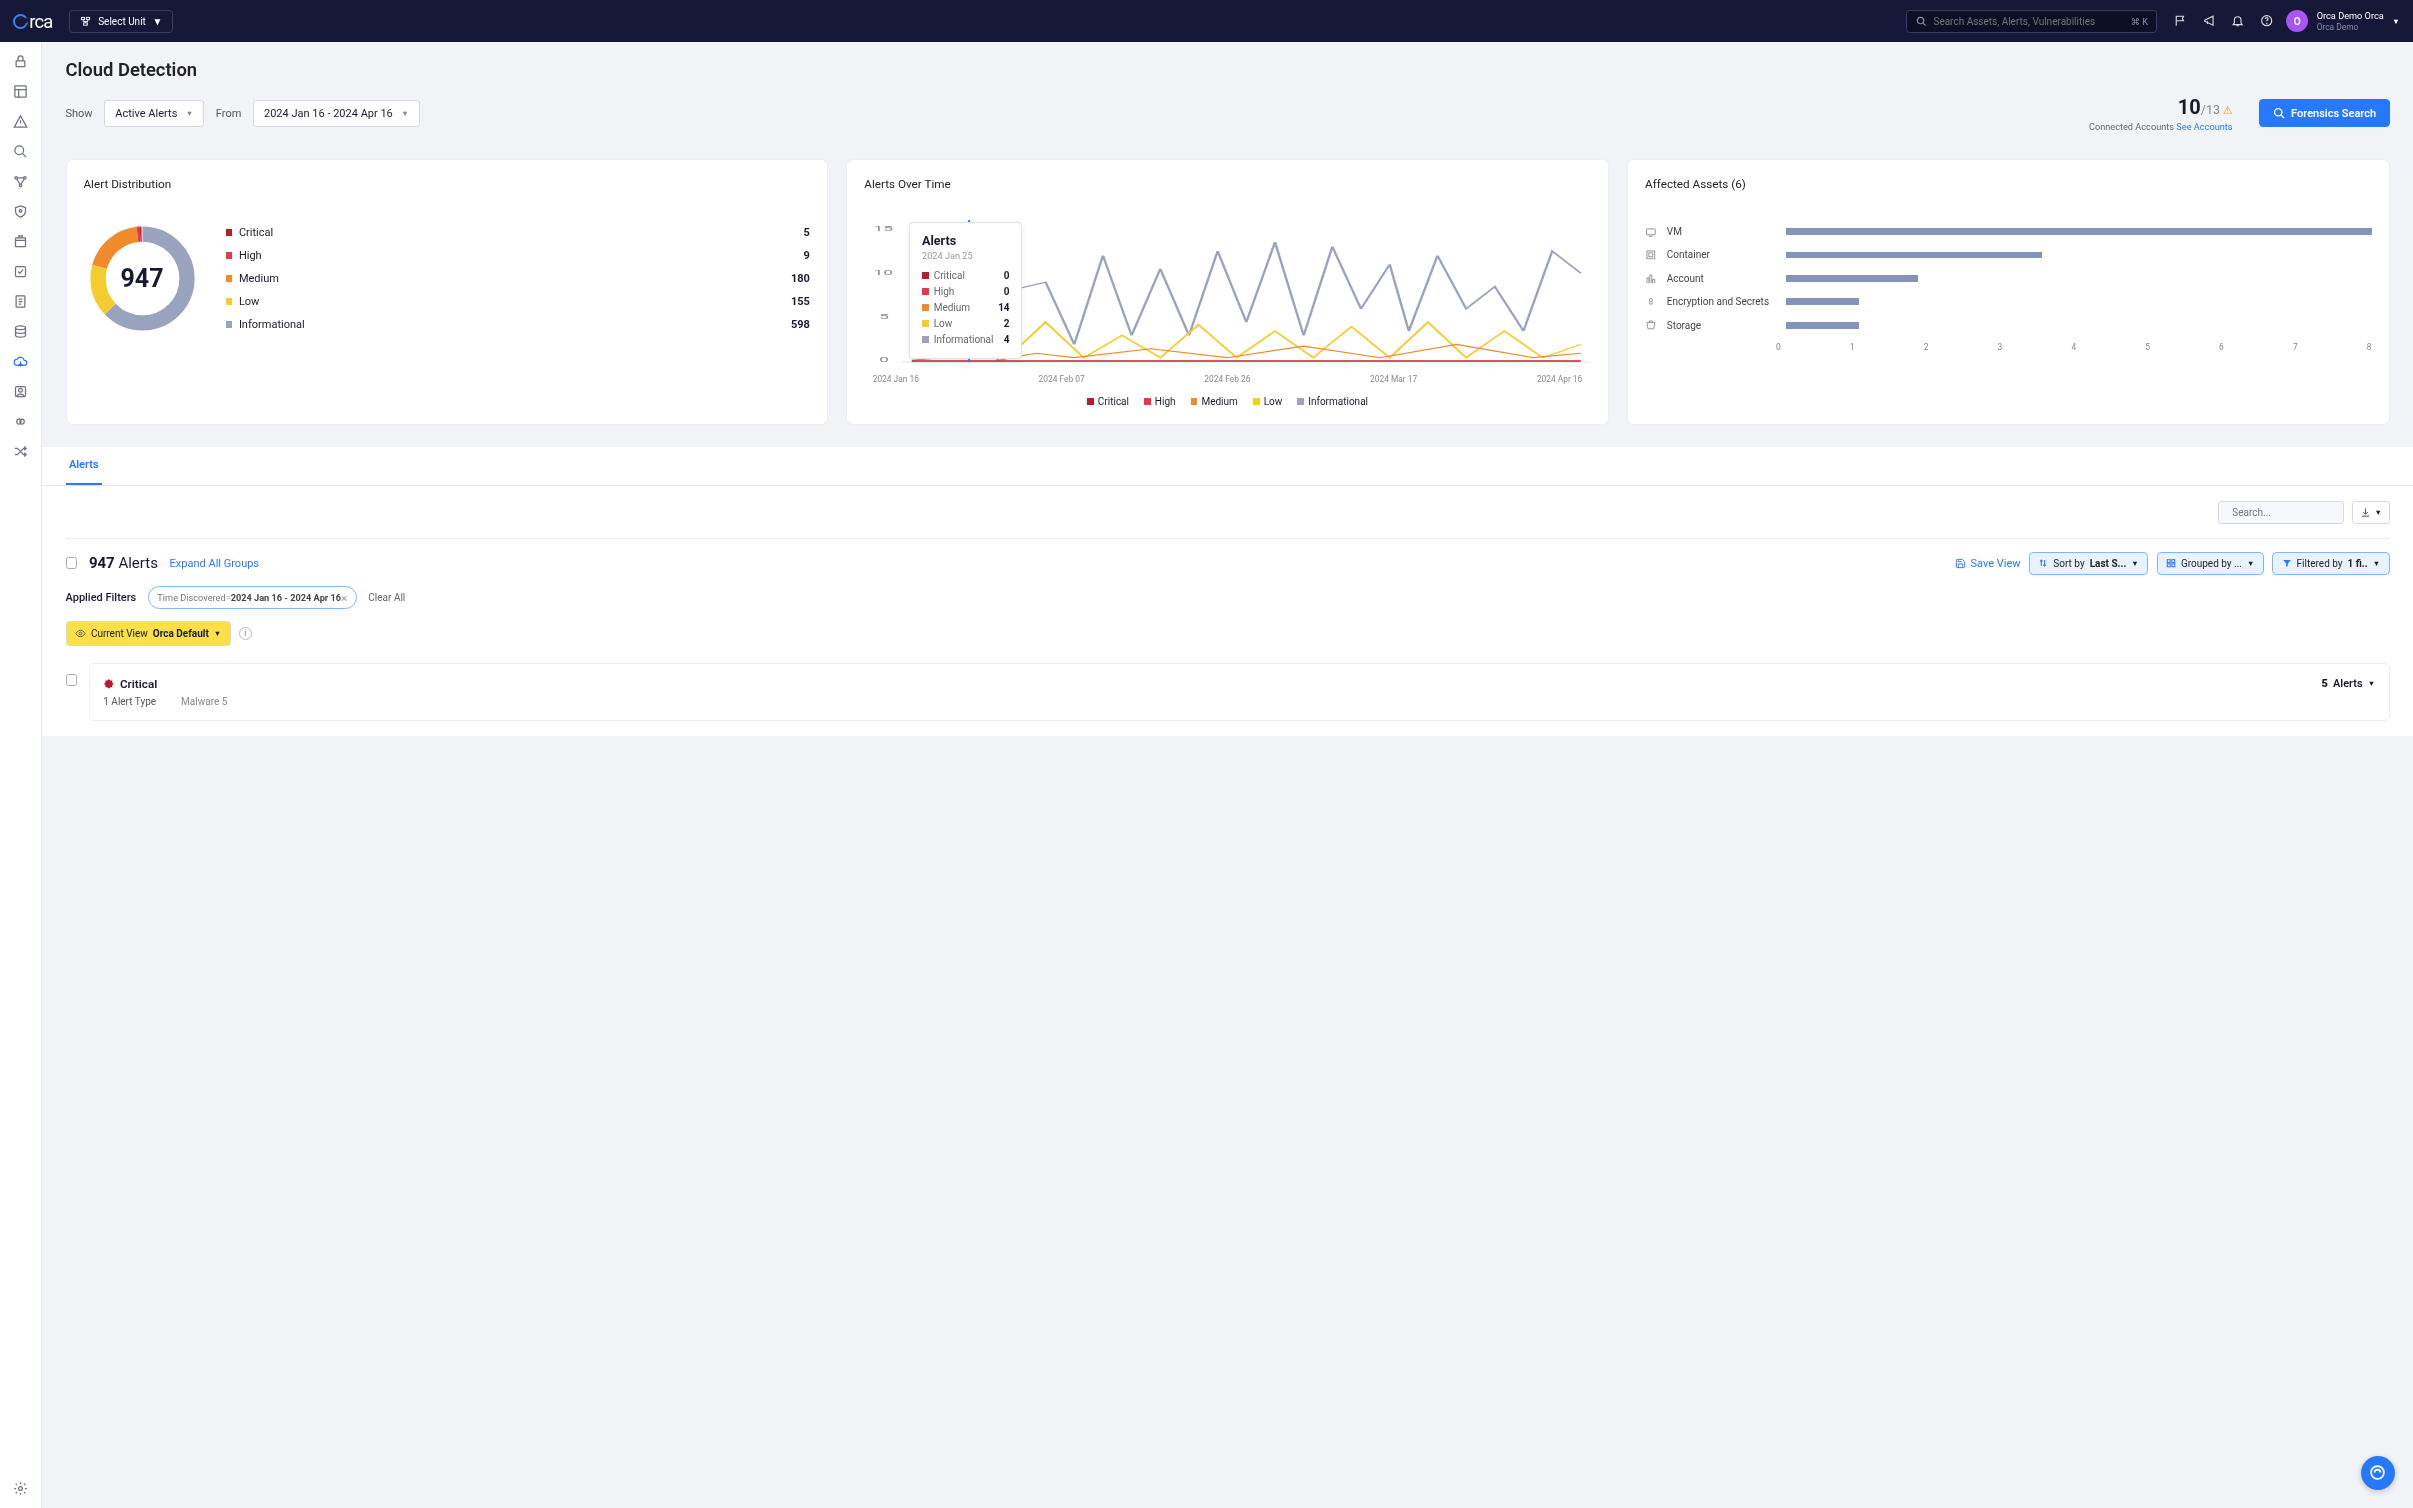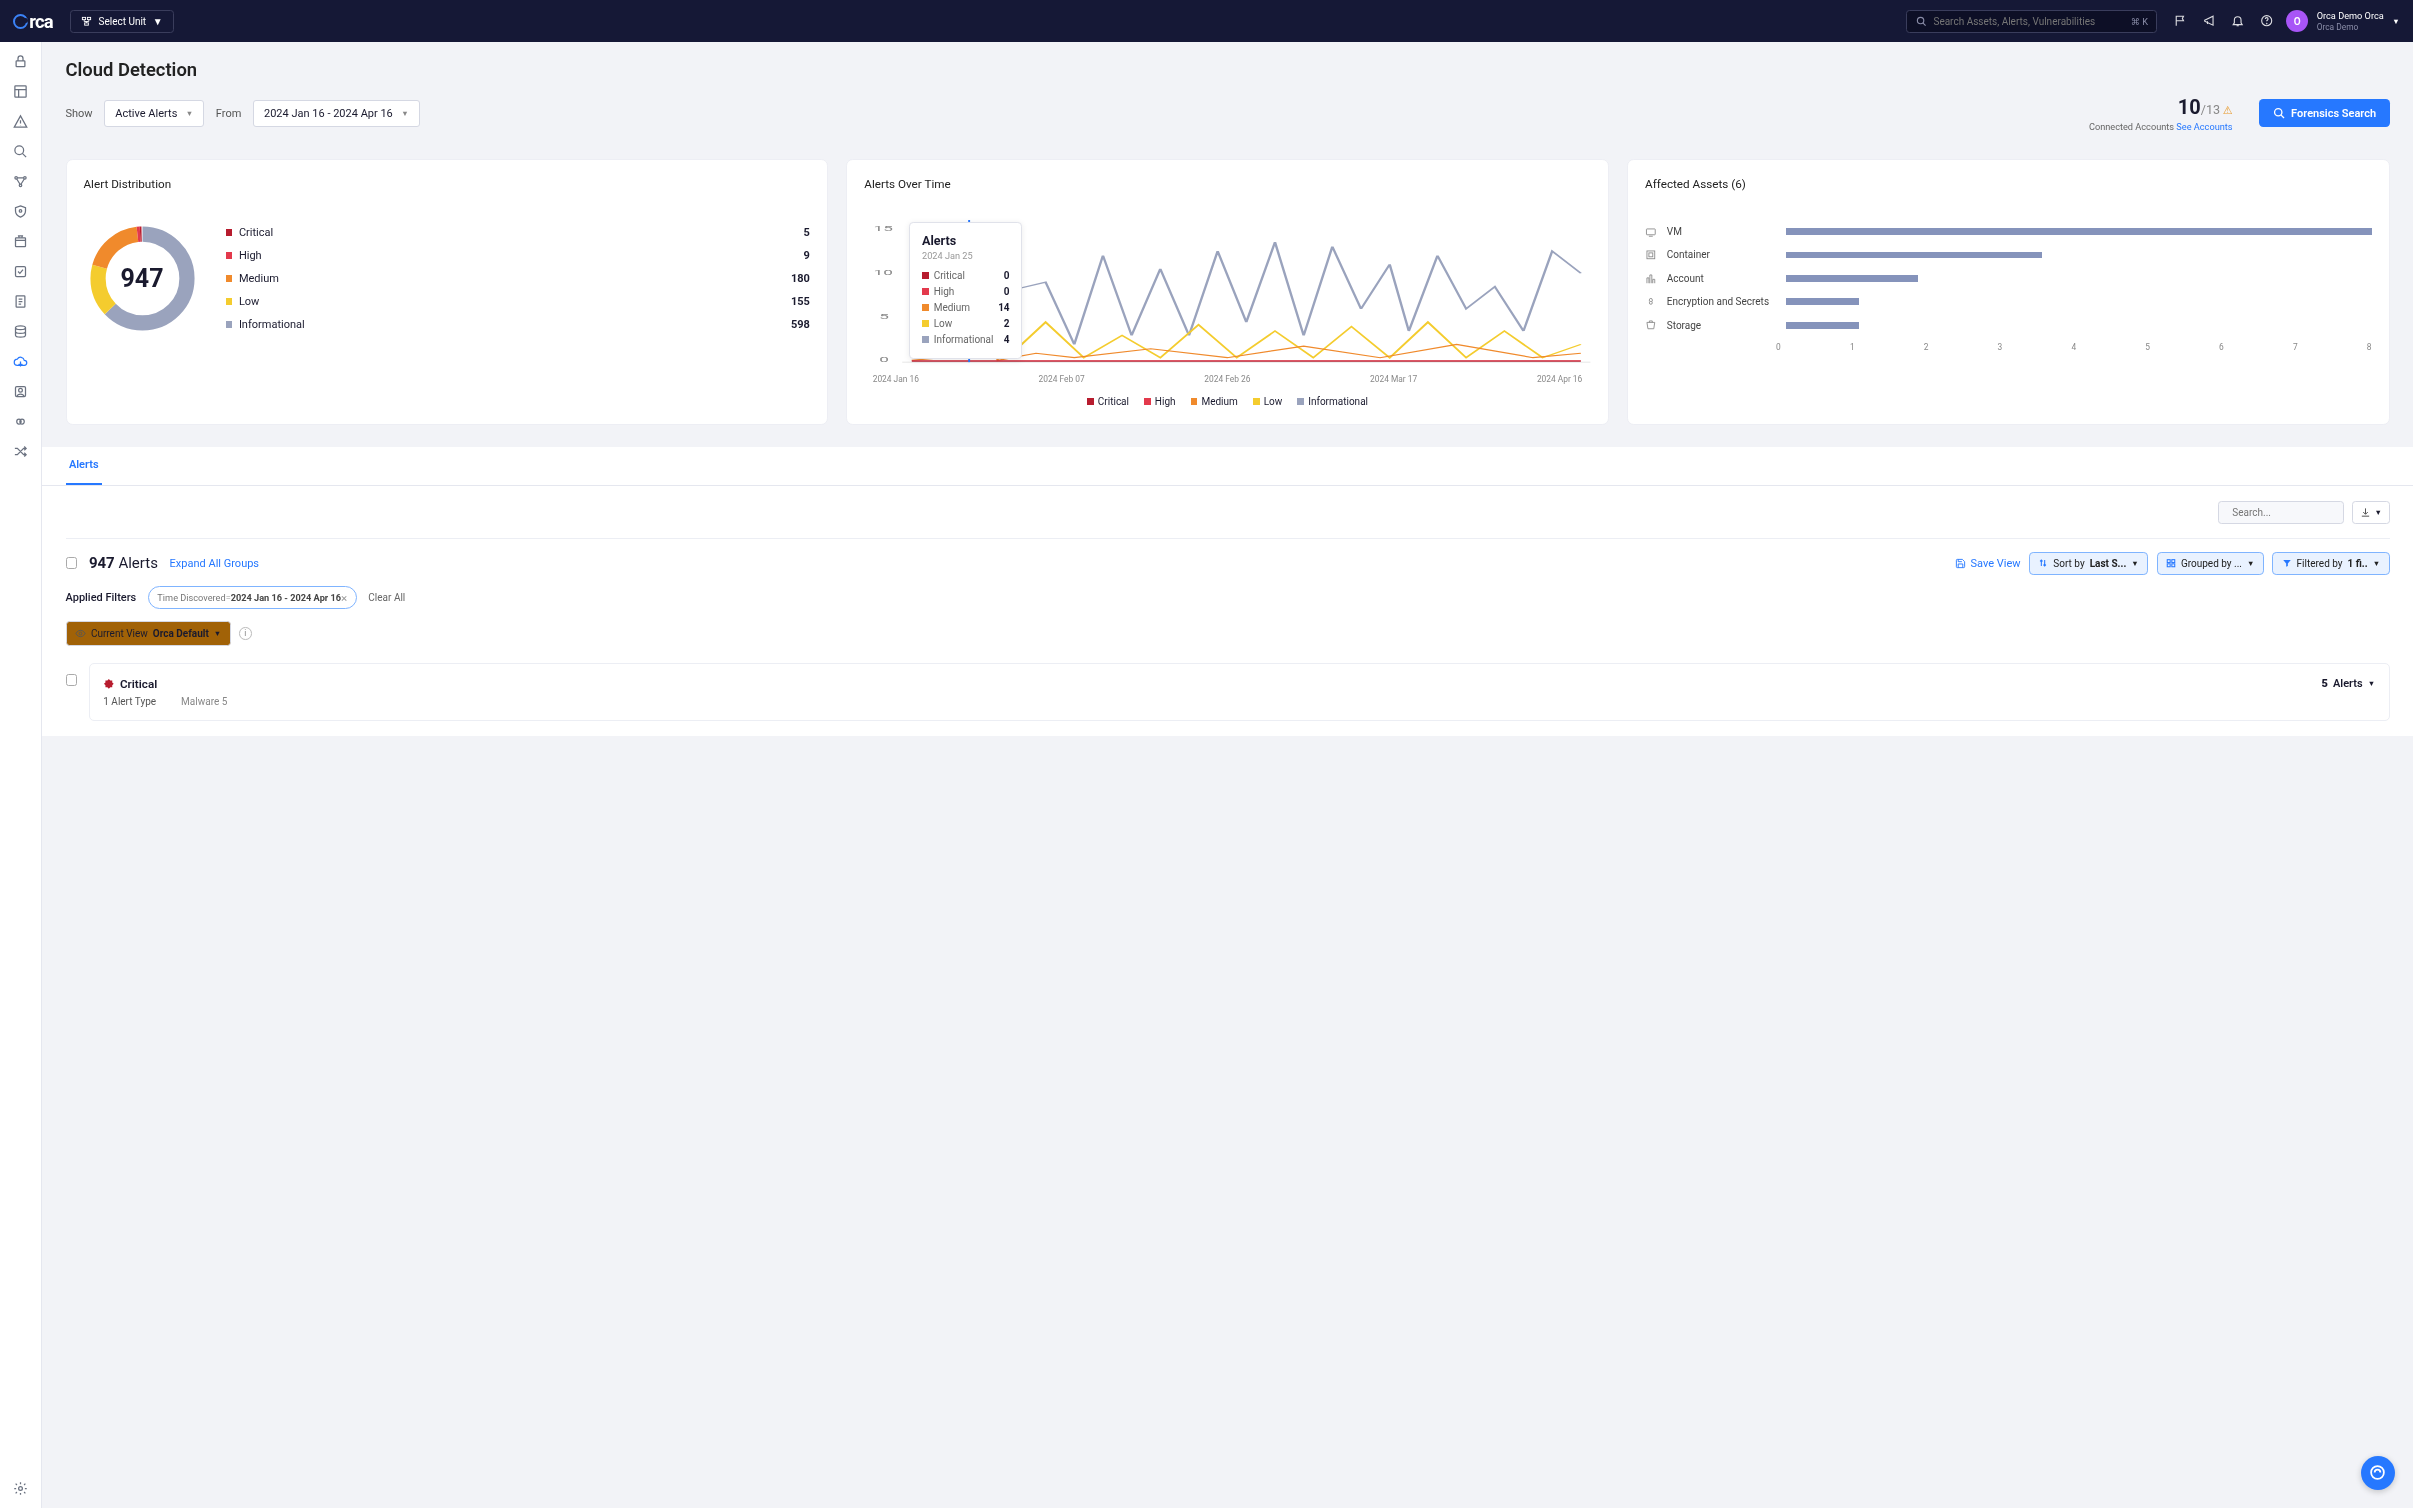--- a/index.html
+++ b/index.html
@@ -1,18 +1,18 @@
 <!DOCTYPE html>
 <html style="font-size:13.4px"><head>
 <meta charset="utf-8">
 <style>
 *{box-sizing:border-box;margin:0;padding:0;font-family:-apple-system,BlinkMacSystemFont,"Segoe UI",Roboto,sans-serif}
 body{background:#f2f3f7;color:#1a1a2e;font-size:11px}
 .topbar{background:#151836;height:42px;display:flex;align-items:center;padding:0 13.4px;color:#fff}
-.logo{font-size:18.4px;font-weight:700;letter-spacing:-0.8px;display:flex;align-items:center;gap:0.8px}
+.logo{font-size:18.4px;font-weight:400;letter-spacing:-0.8px;display:flex;align-items:center;gap:0.8px}
 .logo-o{width:15px;height:15px;border:2.9px solid #3b82f6;border-radius:50%;display:inline-block;position:relative}
 .logo-o::after{content:'';position:absolute;right:-1.7px;top:2.5px;width:5px;height:5px;background:#151836;border-radius:50%}
 .unit-select{margin-left:17px;border:0.8px solid #3a3d5c;border-radius:3.4px;padding:5px 10px;display:flex;align-items:center;gap:6.7px;font-size:10px;cursor:pointer}
 .spacer{flex:1}
 .searchbar{background:#0d0f26;border:0.8px solid #3a3d5c;border-radius:3.4px;padding:5px 8.4px;width:251px;display:flex;align-items:center;gap:6.7px;color:#8a8da8}
 .searchbar input{background:transparent;border:none;color:#fff;font-size:10px;flex:1;outline:none}
 .kbd{font-size:9.2px;color:#8a8da8}
 .top-icons{display:flex;align-items:center;gap:15px;margin-left:17px}
 .top-ico{width:13.4px;height:13.4px;cursor:pointer;opacity:.85}
 .user-block{display:flex;align-items:center;gap:8.4px;margin-left:13.4px;cursor:pointer}
@@ -83,21 +83,21 @@
 .expand-link{color:#2678ff;font-size:11px;cursor:pointer}
 .right-controls{margin-left:auto;display:flex;gap:8.4px;align-items:center}
 .link-btn{color:#2678ff;font-size:11px;cursor:pointer;display:flex;align-items:center;gap:4.2px}
 .pill-btn{border:0.8px solid #7fb4ff;background:#e9f2ff;color:#222;border-radius:4.2px;padding:5px 8.4px;font-size:10px;display:flex;align-items:center;gap:5px;cursor:pointer}
 .pill-btn .ico{color:#2678ff}
 .filters-row{display:flex;align-items:center;gap:11.7px;margin-top:11.7px}
 .filter-chip{border:0.8px solid #7fb4ff;border-radius:11.7px;padding:3.4px 8.4px;font-size:9.2px;display:flex;align-items:center;gap:0;color:#444}
 .filter-chip .fx{color:#999;cursor:pointer;font-size:11.7px}
 .clear{color:#666;font-size:10px;cursor:pointer}
 .view-row{margin-top:11.7px;display:flex;align-items:center;gap:8.4px}
-.view-dd{border:0.8px solid #d5d8e3;background:#a16207;border-radius:3.4px;padding:5.9px 8.4px;font-size:10px;display:flex;align-items:center;gap:5px;cursor:pointer}
+.view-dd{border:0.8px solid #d5d8e3;background:#fde047;border-radius:3.4px;padding:5.9px 8.4px;font-size:10px;display:flex;align-items:center;gap:5px;cursor:pointer}
 .info-ico{width:12.6px;height:12.6px;border:1.3px solid #bbb;border-radius:50%;display:flex;align-items:center;justify-content:center;font-size:8.4px;color:#888;cursor:pointer}
 .group-row{border:0.8px solid #eceef4;border-radius:5px;padding:13.4px;margin-top:17px;display:flex;align-items:flex-start;gap:11.7px}
 .group-main{flex:1}
 .group-title{display:flex;align-items:center;gap:5px;font-size:11.7px;font-weight:600}
 .badge-crit{width:11.7px;height:11.7px}
 .group-sub{font-size:10px;color:#555;margin-top:5px;display:flex;gap:25px}
 .group-right{font-size:11px;font-weight:600;display:flex;align-items:center;gap:5px;cursor:pointer}
 .fab{position:fixed;bottom:18.4px;right:18.4px;width:34px;height:34px;border-radius:50%;background:#2678ff;display:flex;align-items:center;justify-content:center;color:#fff;cursor:pointer;box-shadow:0 1.7px 6.7px rgba(0,0,0,.2)}
 </style>
 </head>

